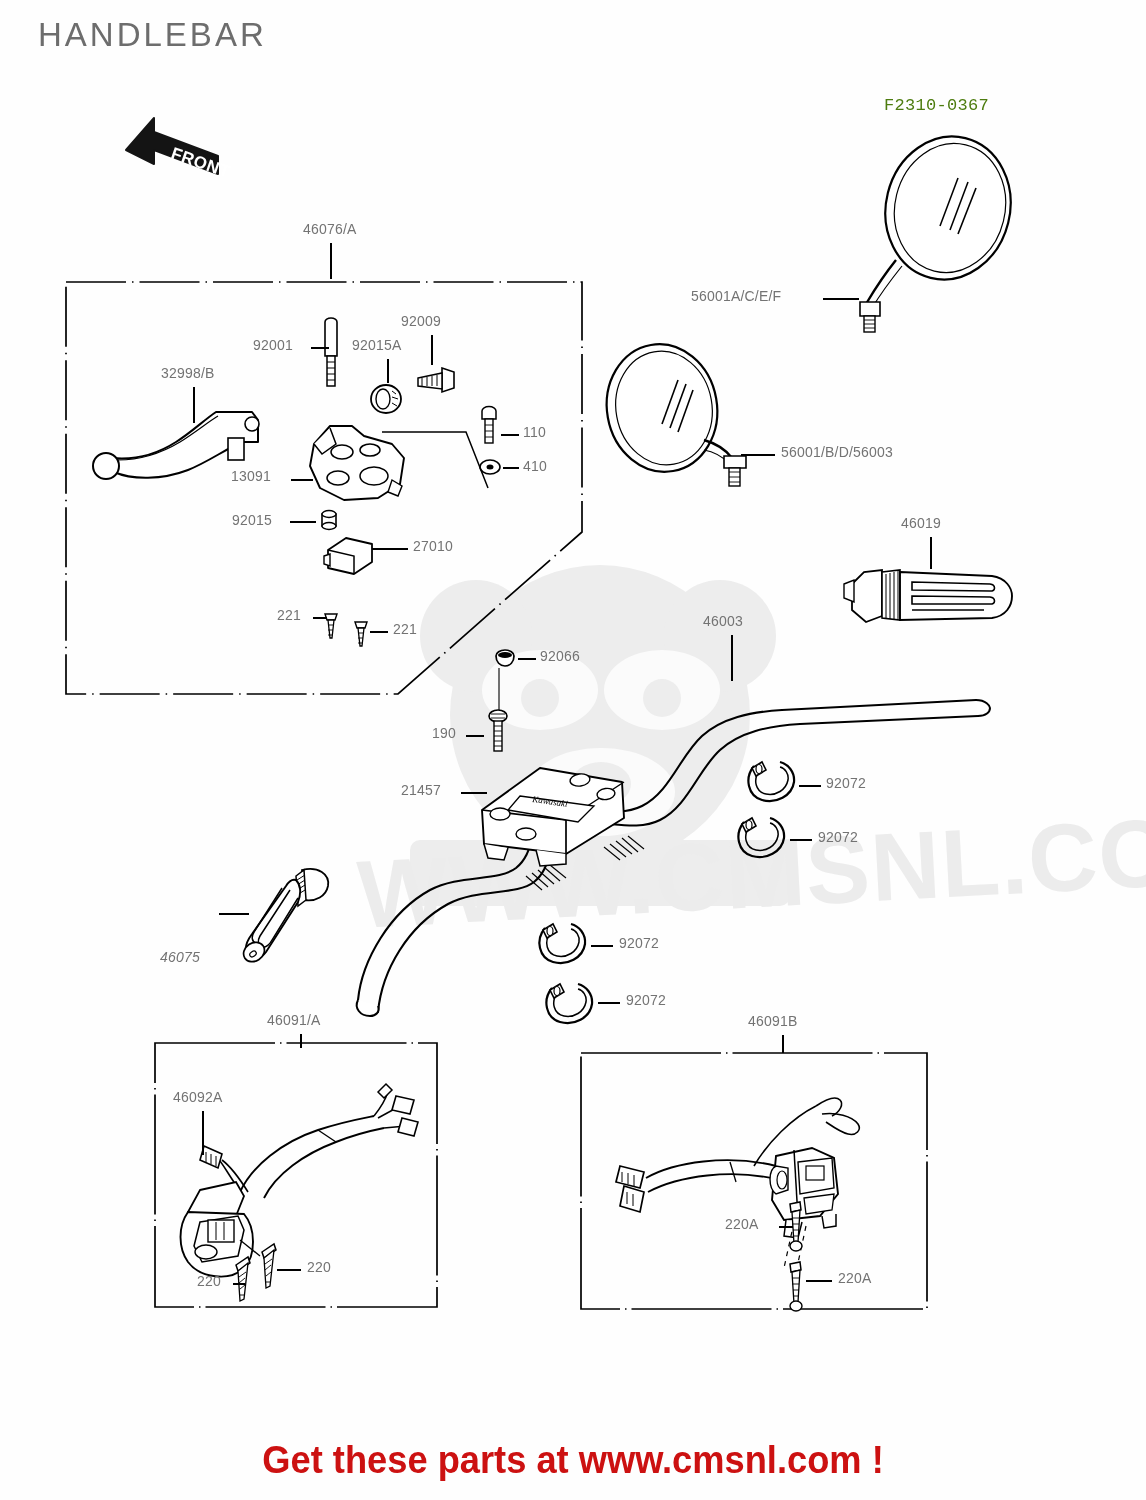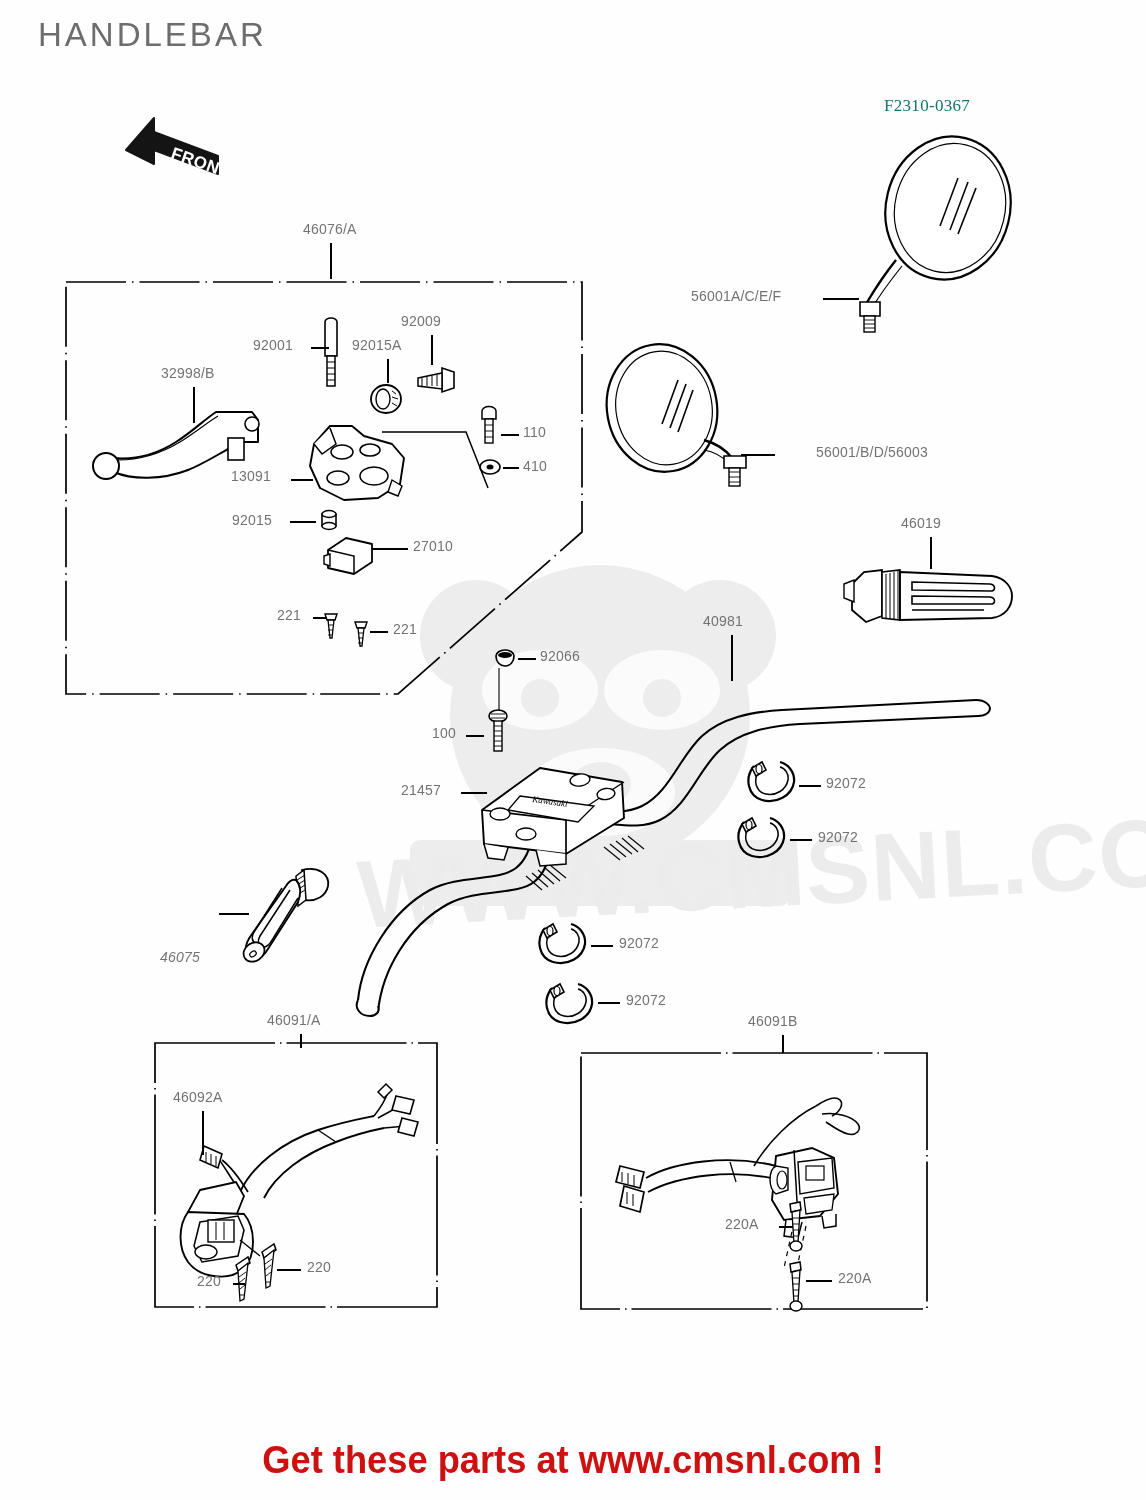--- a/index.html
+++ b/index.html
@@ -11,22 +11,22 @@
   .stage{position:absolute;inset:0;}
 
   
   #page-title{
     position:absolute;left:38px;top:16px;
     font-size:33px;letter-spacing:3px;color:#6d6d6d;font-weight:400;
     white-space:nowrap;
   }
   #diagram-code{
     position:absolute;left:884px;top:96px;
-    font-family:Liberation Serif, serif;
-    font-size:17px;color:#0f766e;letter-spacing:.3px;white-space:nowrap;
+    font-family:Liberation Mono, monospace;
+    font-size:17px;color:#4d7c0f;letter-spacing:.3px;white-space:nowrap;
   }
 
   
   .wm{position:absolute;pointer-events:none;user-select:none;}
   #watermark-logo{
     left:390px;top:540px;width:420px;height:380px;opacity:1;
   }
   #watermark-url{
     left:355px;top:840px;
     font-size:96px;font-weight:700;color:#ececec;
@@ -232,21 +232,21 @@
         <path d="M93 44 L78 86"></path>
     </g>
     <path d="M104 94 C118 98 126 104 132 112" fill="none" stroke="#000" stroke-width="2.4"></path>
     <path d="M104 104 C116 106 124 112 130 118" fill="none" stroke="#000" stroke-width="1.2"></path>
     <path d="M124 110 h22 v12 h-22 Z" fill="#fff" stroke="#000" stroke-width="1.6"></path>
     <rect x="129" y="122" width="11" height="18" fill="#fff" stroke="#000" stroke-width="1.4"></rect>
     <g stroke="#000" stroke-width=".9">
         <path d="M129 126h11M129 131h11M129 136h11"></path>
       </g>
   </svg>
-  <div class="lbl" style="left:781px;top:444px;margin-left:35px;">56001/B/D/56003</div>
+  <div class="lbl" style="left:781px;top:444px;">56001/B/D/56003</div>
   <div class="lead h" style="left:741px;top:454px;width:34px;"></div>
 
   <svg style="position:absolute;left:840px;top:560px;" width="190" height="90" viewBox="0 0 190 90">
     <path d="M12 24 L24 12 L42 10 L42 56 L26 62 L12 50 Z" fill="#fff" stroke="#000" stroke-width="1.8"></path>
     <path d="M4 24 l10 -4 v22 l-10 -4 Z" fill="#fff" stroke="#000" stroke-width="1.4"></path>
     <path d="M42 12 L60 10 L60 60 L42 58 Z" fill="#fff" stroke="#000" stroke-width="1.6"></path>
     <g stroke="#000" stroke-width="1">
         <path d="M46 14v44M50 13v46M54 12v47M58 11v48"></path>
       </g>
     <path d="M60 12 L152 16 C166 18 172 28 172 36 C172 46 166 56 152 58 L60 60 Z" fill="#fff" stroke="#000" stroke-width="1.9"></path>
@@ -285,41 +285,41 @@
         <path d="M208 210 L224 224"></path>
       <path d="M214 207 L230 221"></path>
         <path d="M220 205 L236 218"></path>
       <path d="M274 187 L290 200"></path>
         <path d="M280 184 L296 197"></path>
         <path d="M286 181 L302 194"></path>
       <path d="M292 178 L308 192"></path>
         <path d="M298 176 L314 189"></path>
     </g>
   </svg>
-  <div class="lbl" style="left:703px;top:613px;">40981</div>
+  <div class="lbl" style="left:703px;top:613px;">46003</div>
   <div class="lead v" style="left:731px;top:635px;height:46px;"></div>
 
   <svg style="position:absolute;left:492px;top:648px;" width="26" height="22" viewBox="0 0 26 22">
     <path d="M4 8 a9 6 0 0 1 18 0 C22 14 18 18 13 18 C8 18 4 14 4 8 Z" fill="#fff" stroke="#000" stroke-width="1.7"></path>
     <ellipse cx="13" cy="7" rx="7" ry="3" fill="#000"></ellipse>
   </svg>
   <div class="lbl" style="left:540px;top:648px;">92066</div>
   <div class="lead h" style="left:518px;top:658px;width:18px;"></div>
 
   <svg style="position:absolute;left:487px;top:708px;" width="22" height="48" viewBox="0 0 22 48">
     <ellipse cx="11" cy="8" rx="9" ry="6" fill="#fff" stroke="#000" stroke-width="1.6"></ellipse>
     <g stroke="#000" stroke-width=".9">
         <path d="M4 6h14M4 10h14"></path>
       </g>
     <rect x="7" y="13" width="8" height="30" fill="#fff" stroke="#000" stroke-width="1.4"></rect>
     <g stroke="#000" stroke-width=".9">
         <path d="M7 18h8M7 23h8M7 28h8M7 33h8M7 38h8"></path>
       </g>
   </svg>
-  <div class="lbl" style="left:432px;top:725px;">100</div>
+  <div class="lbl" style="left:432px;top:725px;">190</div>
   <div class="lead h" style="left:466px;top:735px;width:18px;"></div>
   <div class="lead v" style="left:498px;top:668px;height:42px;opacity:.55;"></div>
 
   <svg style="position:absolute;left:474px;top:758px;" width="170" height="110" viewBox="0 0 170 110">
     <path d="M8 52 L66 10 L148 24 L150 60 L92 96 L10 86 Z" fill="#fff" stroke="#000" stroke-width="1.9" stroke-linejoin="round"></path>
     <path d="M8 52 L92 62 L92 96" fill="none" stroke="#000" stroke-width="1.7"></path>
     <path d="M92 62 L150 24" fill="none" stroke="#000" stroke-width="1.4"></path>
     <path d="M46 38 L120 48 L104 64 L34 52 Z" fill="#fff" stroke="#000" stroke-width="1.3"></path>
     <ellipse cx="106" cy="22" rx="10" ry="6" transform="rotate(-8 106 22)" fill="#fff" stroke="#000" stroke-width="1.4"></ellipse>
     <ellipse cx="132" cy="36" rx="9" ry="5.5" transform="rotate(-8 132 36)" fill="#fff" stroke="#000" stroke-width="1.4"></ellipse>

